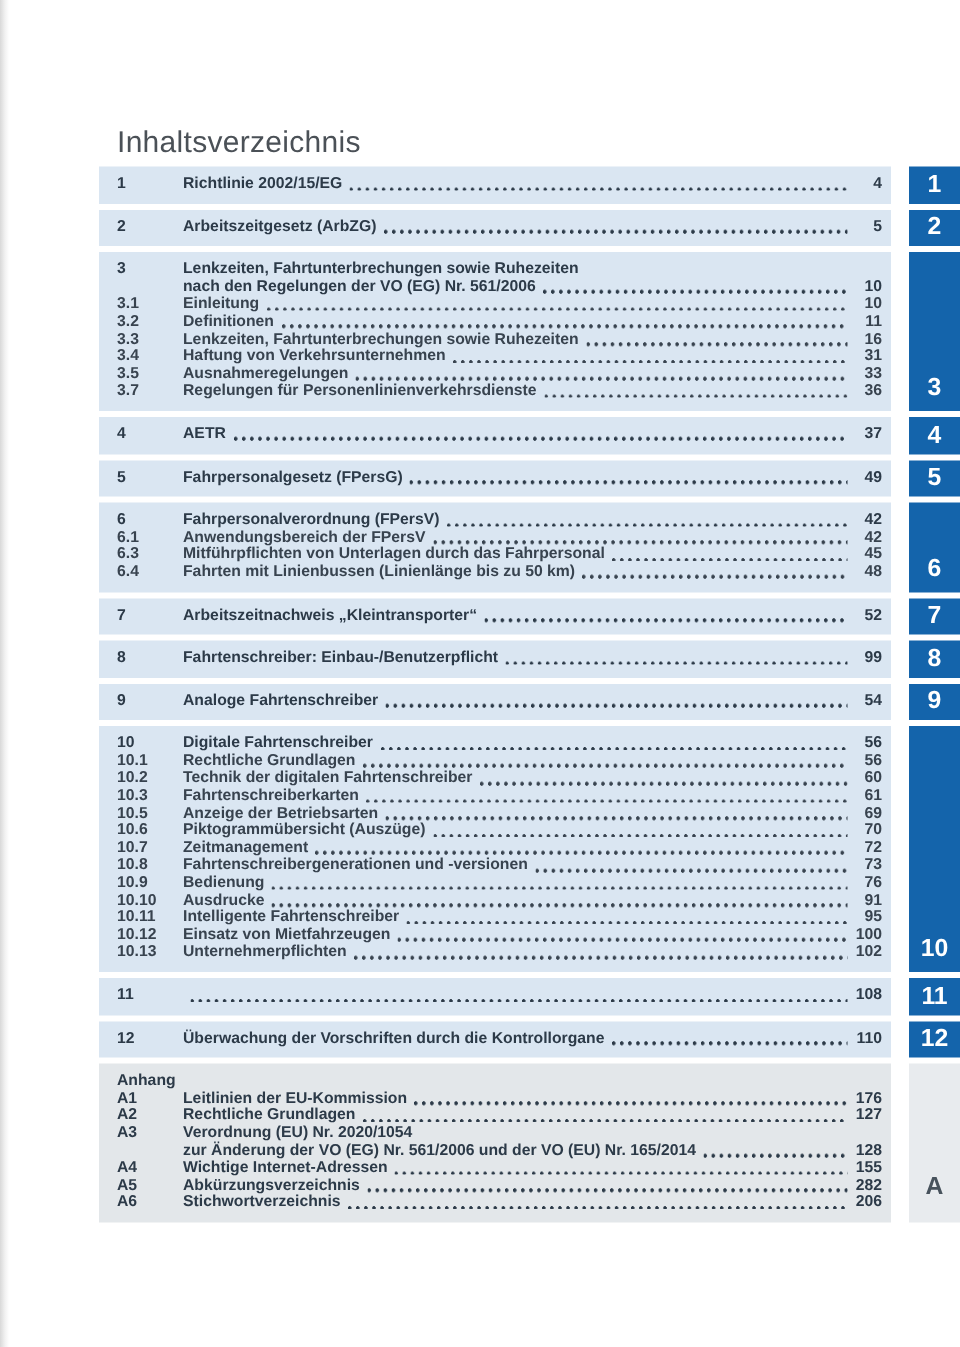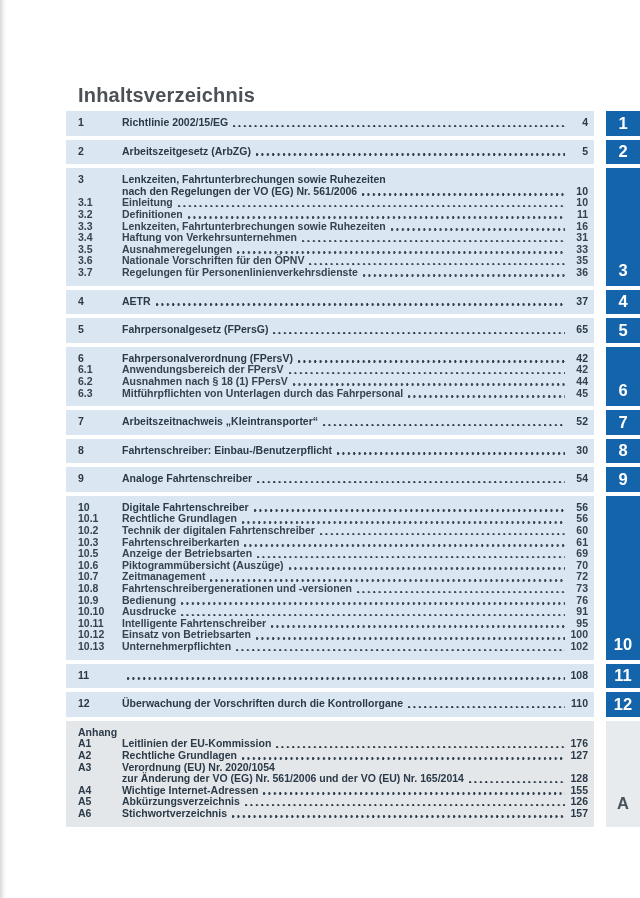--- a/index.html
+++ b/index.html
@@ -27,21 +27,21 @@
   }
   .page{
     box-sizing:border-box;
     padding:84px 0 0 66px;
     width:640px;height:898px;
   }
   h1.title{
     margin:0 0 5px 12px;
     font-size:20px;
     line-height:22px;
-    font-weight:bold;
+    font-weight:normal;
     letter-spacing:.2px;
     color:var(--title-gray);
   }
   .groups{display:block;}
   .group{display:flex;margin-bottom:4px;}
   .band{
     flex:1;
     box-sizing:border-box;
     padding:6px 6px 7px 12px;
     background:var(--band-blue);
@@ -194,30 +194,20 @@
             <span class="num">3.5</span>
             <div class="entry">
               <div class="line flex">
                 <span class="t">Ausnahmeregelungen</span>
                 <span class="dots"></span>
                 <span class="pg">33</span>
               </div>
             </div>
           </div>
           <div class="row">
-            <span class="num">3.6</span>
-            <div class="entry">
-              <div class="line flex">
-                <span class="t">Nationale Vorschriften für den ÖPNV</span>
-                <span class="dots"></span>
-                <span class="pg">35</span>
-              </div>
-            </div>
-          </div>
-          <div class="row">
             <span class="num">3.7</span>
             <div class="entry">
               <div class="line flex">
                 <span class="t">Regelungen für Personenlinienverkehrsdienste</span>
                 <span class="dots"></span>
                 <span class="pg">36</span>
               </div>
             </div>
           </div>
         </div>
@@ -247,21 +237,21 @@
         </div>
       </div>
       <div class="group">
         <div class="band">
           <div class="row b">
             <span class="num">5</span>
             <div class="entry">
               <div class="line flex">
                 <span class="t">Fahrpersonalgesetz (FPersG)</span>
                 <span class="dots"></span>
-                <span class="pg">65</span>
+                <span class="pg">49</span>
               </div>
             </div>
           </div>
         </div>
         <div class="tabcell">
           <div class="tab">
             <span>5</span>
           </div>
         </div>
       </div>
@@ -281,36 +271,36 @@
             <span class="num">6.1</span>
             <div class="entry">
               <div class="line flex">
                 <span class="t">Anwendungsbereich der FPersV</span>
                 <span class="dots"></span>
                 <span class="pg">42</span>
               </div>
             </div>
           </div>
           <div class="row">
-            <span class="num">6.2</span>
-            <div class="entry">
-              <div class="line flex">
-                <span class="t">Ausnahmen nach § 18 (1) FPersV</span>
-                <span class="dots"></span>
-                <span class="pg">44</span>
-              </div>
-            </div>
-          </div>
-          <div class="row">
             <span class="num">6.3</span>
             <div class="entry">
               <div class="line flex">
                 <span class="t">Mitführpflichten von Unterlagen durch das Fahrpersonal</span>
                 <span class="dots"></span>
                 <span class="pg">45</span>
+              </div>
+            </div>
+          </div>
+          <div class="row">
+            <span class="num">6.4</span>
+            <div class="entry">
+              <div class="line flex">
+                <span class="t">Fahrten mit Linienbussen (Linienlänge bis zu 50 km)</span>
+                <span class="dots"></span>
+                <span class="pg">48</span>
               </div>
             </div>
           </div>
         </div>
         <div class="tabcell">
           <div class="tab tbottom">
             <span>6</span>
           </div>
         </div>
       </div>
@@ -334,21 +324,21 @@
         </div>
       </div>
       <div class="group">
         <div class="band">
           <div class="row b">
             <span class="num">8</span>
             <div class="entry">
               <div class="line flex">
                 <span class="t">Fahrtenschreiber: Einbau-/Benutzerpflicht</span>
                 <span class="dots"></span>
-                <span class="pg">30</span>
+                <span class="pg">99</span>
               </div>
             </div>
           </div>
         </div>
         <div class="tabcell">
           <div class="tab">
             <span>8</span>
           </div>
         </div>
       </div>
@@ -480,21 +470,21 @@
                 <span class="t">Intelligente Fahrtenschreiber</span>
                 <span class="dots"></span>
                 <span class="pg">95</span>
               </div>
             </div>
           </div>
           <div class="row">
             <span class="num">10.12</span>
             <div class="entry">
               <div class="line flex">
-                <span class="t">Einsatz von Betriebsarten</span>
+                <span class="t">Einsatz von Mietfahrzeugen</span>
                 <span class="dots"></span>
                 <span class="pg">100</span>
               </div>
             </div>
           </div>
           <div class="row">
             <span class="num">10.13</span>
             <div class="entry">
               <div class="line flex">
                 <span class="t">Unternehmerpflichten</span>
@@ -593,31 +583,31 @@
                 <span class="pg">155</span>
               </div>
             </div>
           </div>
           <div class="row b">
             <span class="num">A5</span>
             <div class="entry">
               <div class="line flex">
                 <span class="t">Abkürzungsverzeichnis</span>
                 <span class="dots"></span>
-                <span class="pg">126</span>
+                <span class="pg">282</span>
               </div>
             </div>
           </div>
           <div class="row b">
             <span class="num">A6</span>
             <div class="entry">
               <div class="line flex">
                 <span class="t">Stichwortverzeichnis</span>
                 <span class="dots"></span>
-                <span class="pg">157</span>
+                <span class="pg">206</span>
               </div>
             </div>
           </div>
         </div>
         <div class="tabcell">
           <div class="tab tgray">
             <span>A</span>
           </div>
         </div>
       </div>

